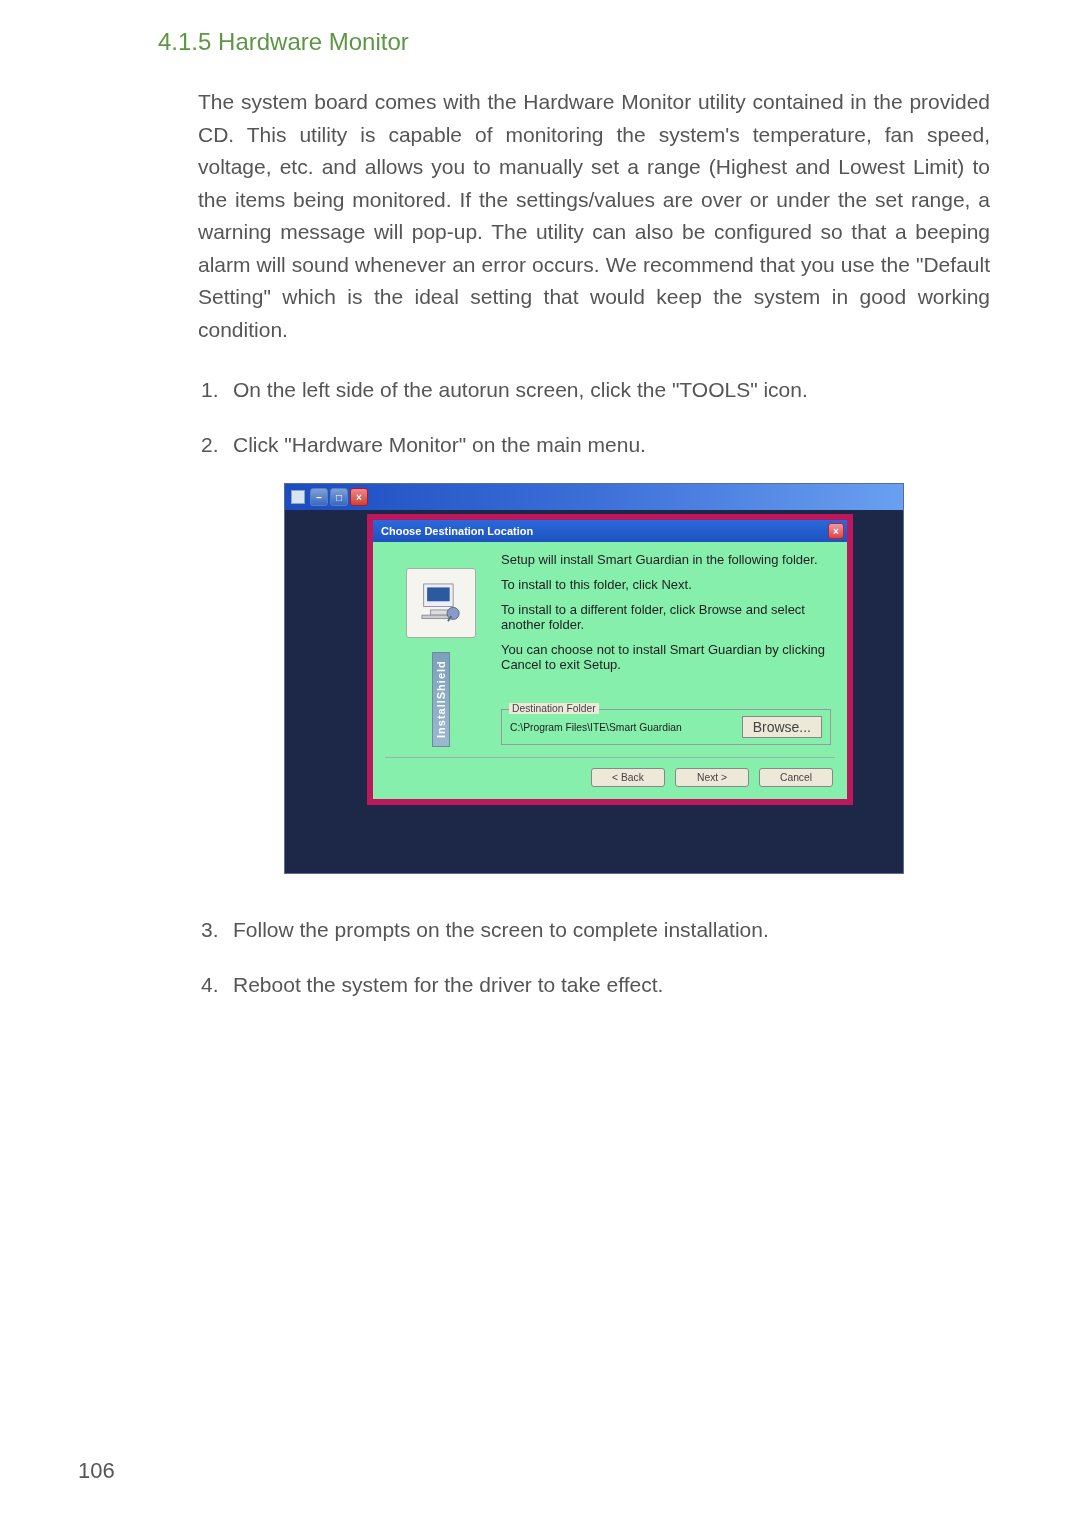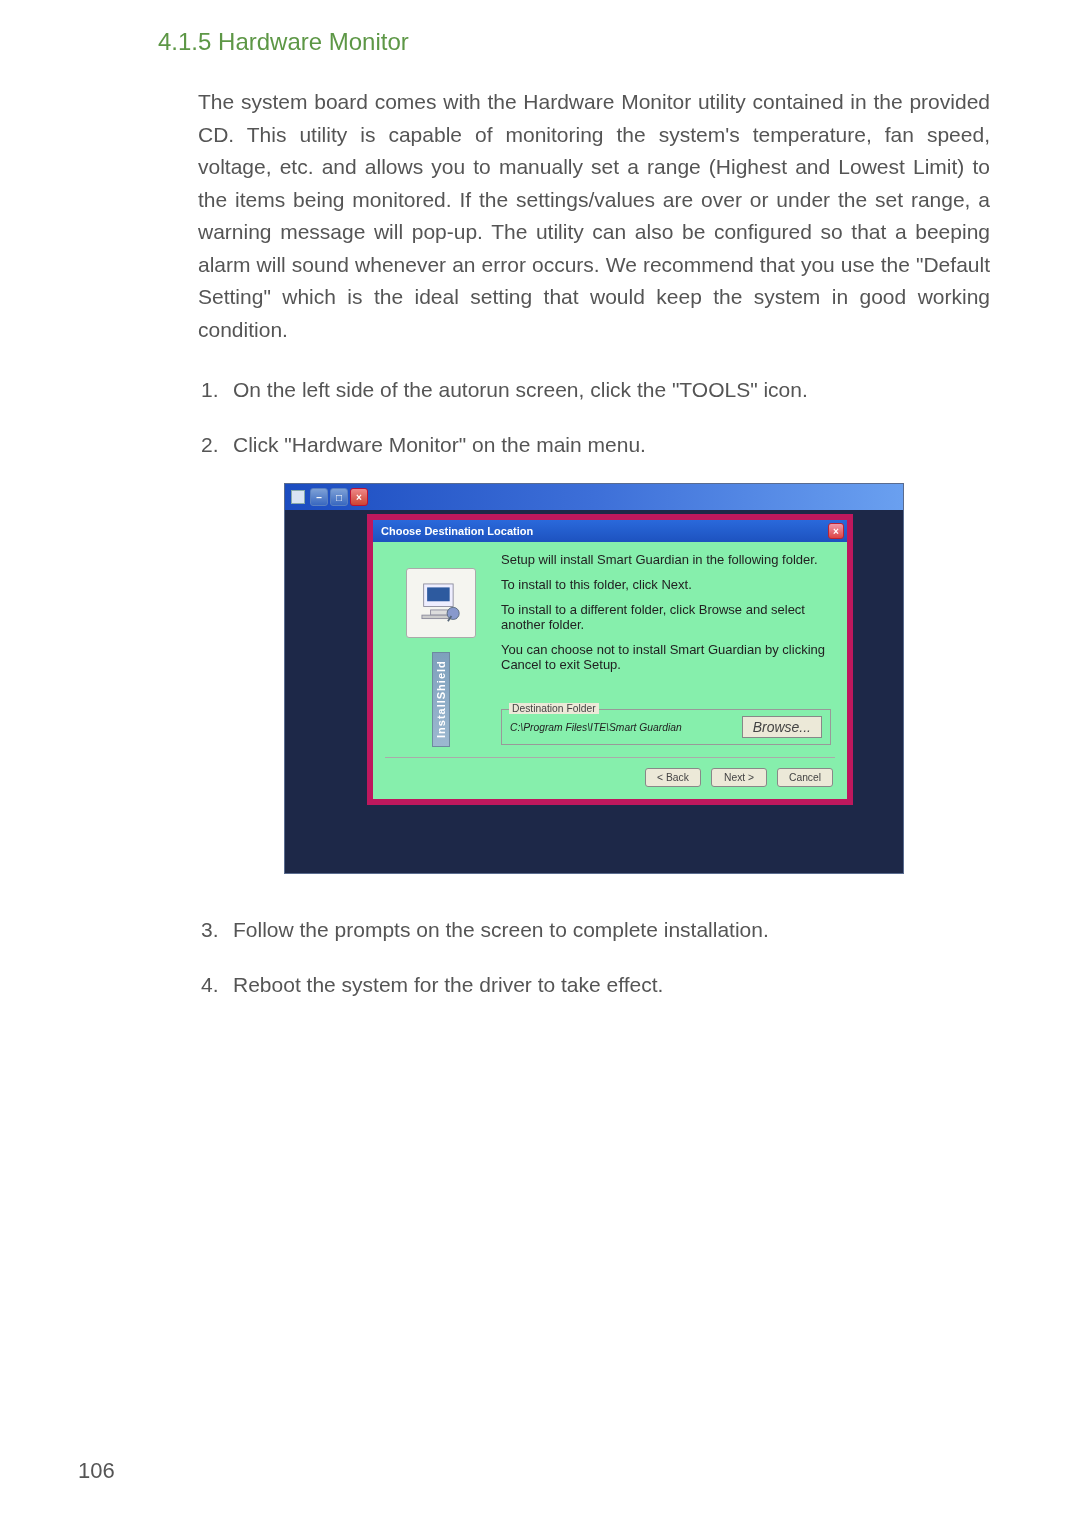--- a/index.html
+++ b/index.html
@@ -218,21 +218,20 @@
       left: 7px;
       background: #ece9d8;
       padding: 0 3px;
       font-family: Tahoma, sans-serif;
       font-size: 10.3px;
     }
     .dest-row { 
       display: flex; 
       align-items: center; 
       justify-content: space-between;
-      font-style: italic;
     }
     .dest-path { 
       font-family: Tahoma, sans-serif; 
       font-size: 10.3px; 
       color: #222;
     }
     .browse-btn {
       font-family: Tahoma, sans-serif;
       font-size: 14px;
       padding: 2px 10px;
@@ -246,21 +245,21 @@
       justify-content: flex-end;
       gap: 10px;
       padding: 10px 14px 12px 14px;
       border-top: 0;
     }
     .dialog-hr { margin: 8px 12px 0 12px; border: none; border-top: 1px solid #aaa; }
     .dlg-btn {
       font-family: Tahoma, sans-serif;
       font-size: 10.3px;
       padding: 3px 0;
-      width: 56px;
+      width: 74px;
       border: 1px solid #888;
       background: #ece9d8;
       border-radius: 3px;
       text-align: center;
     }
     
     .page-number {
       position: absolute;
       bottom: 72px;
       left: 78px;

